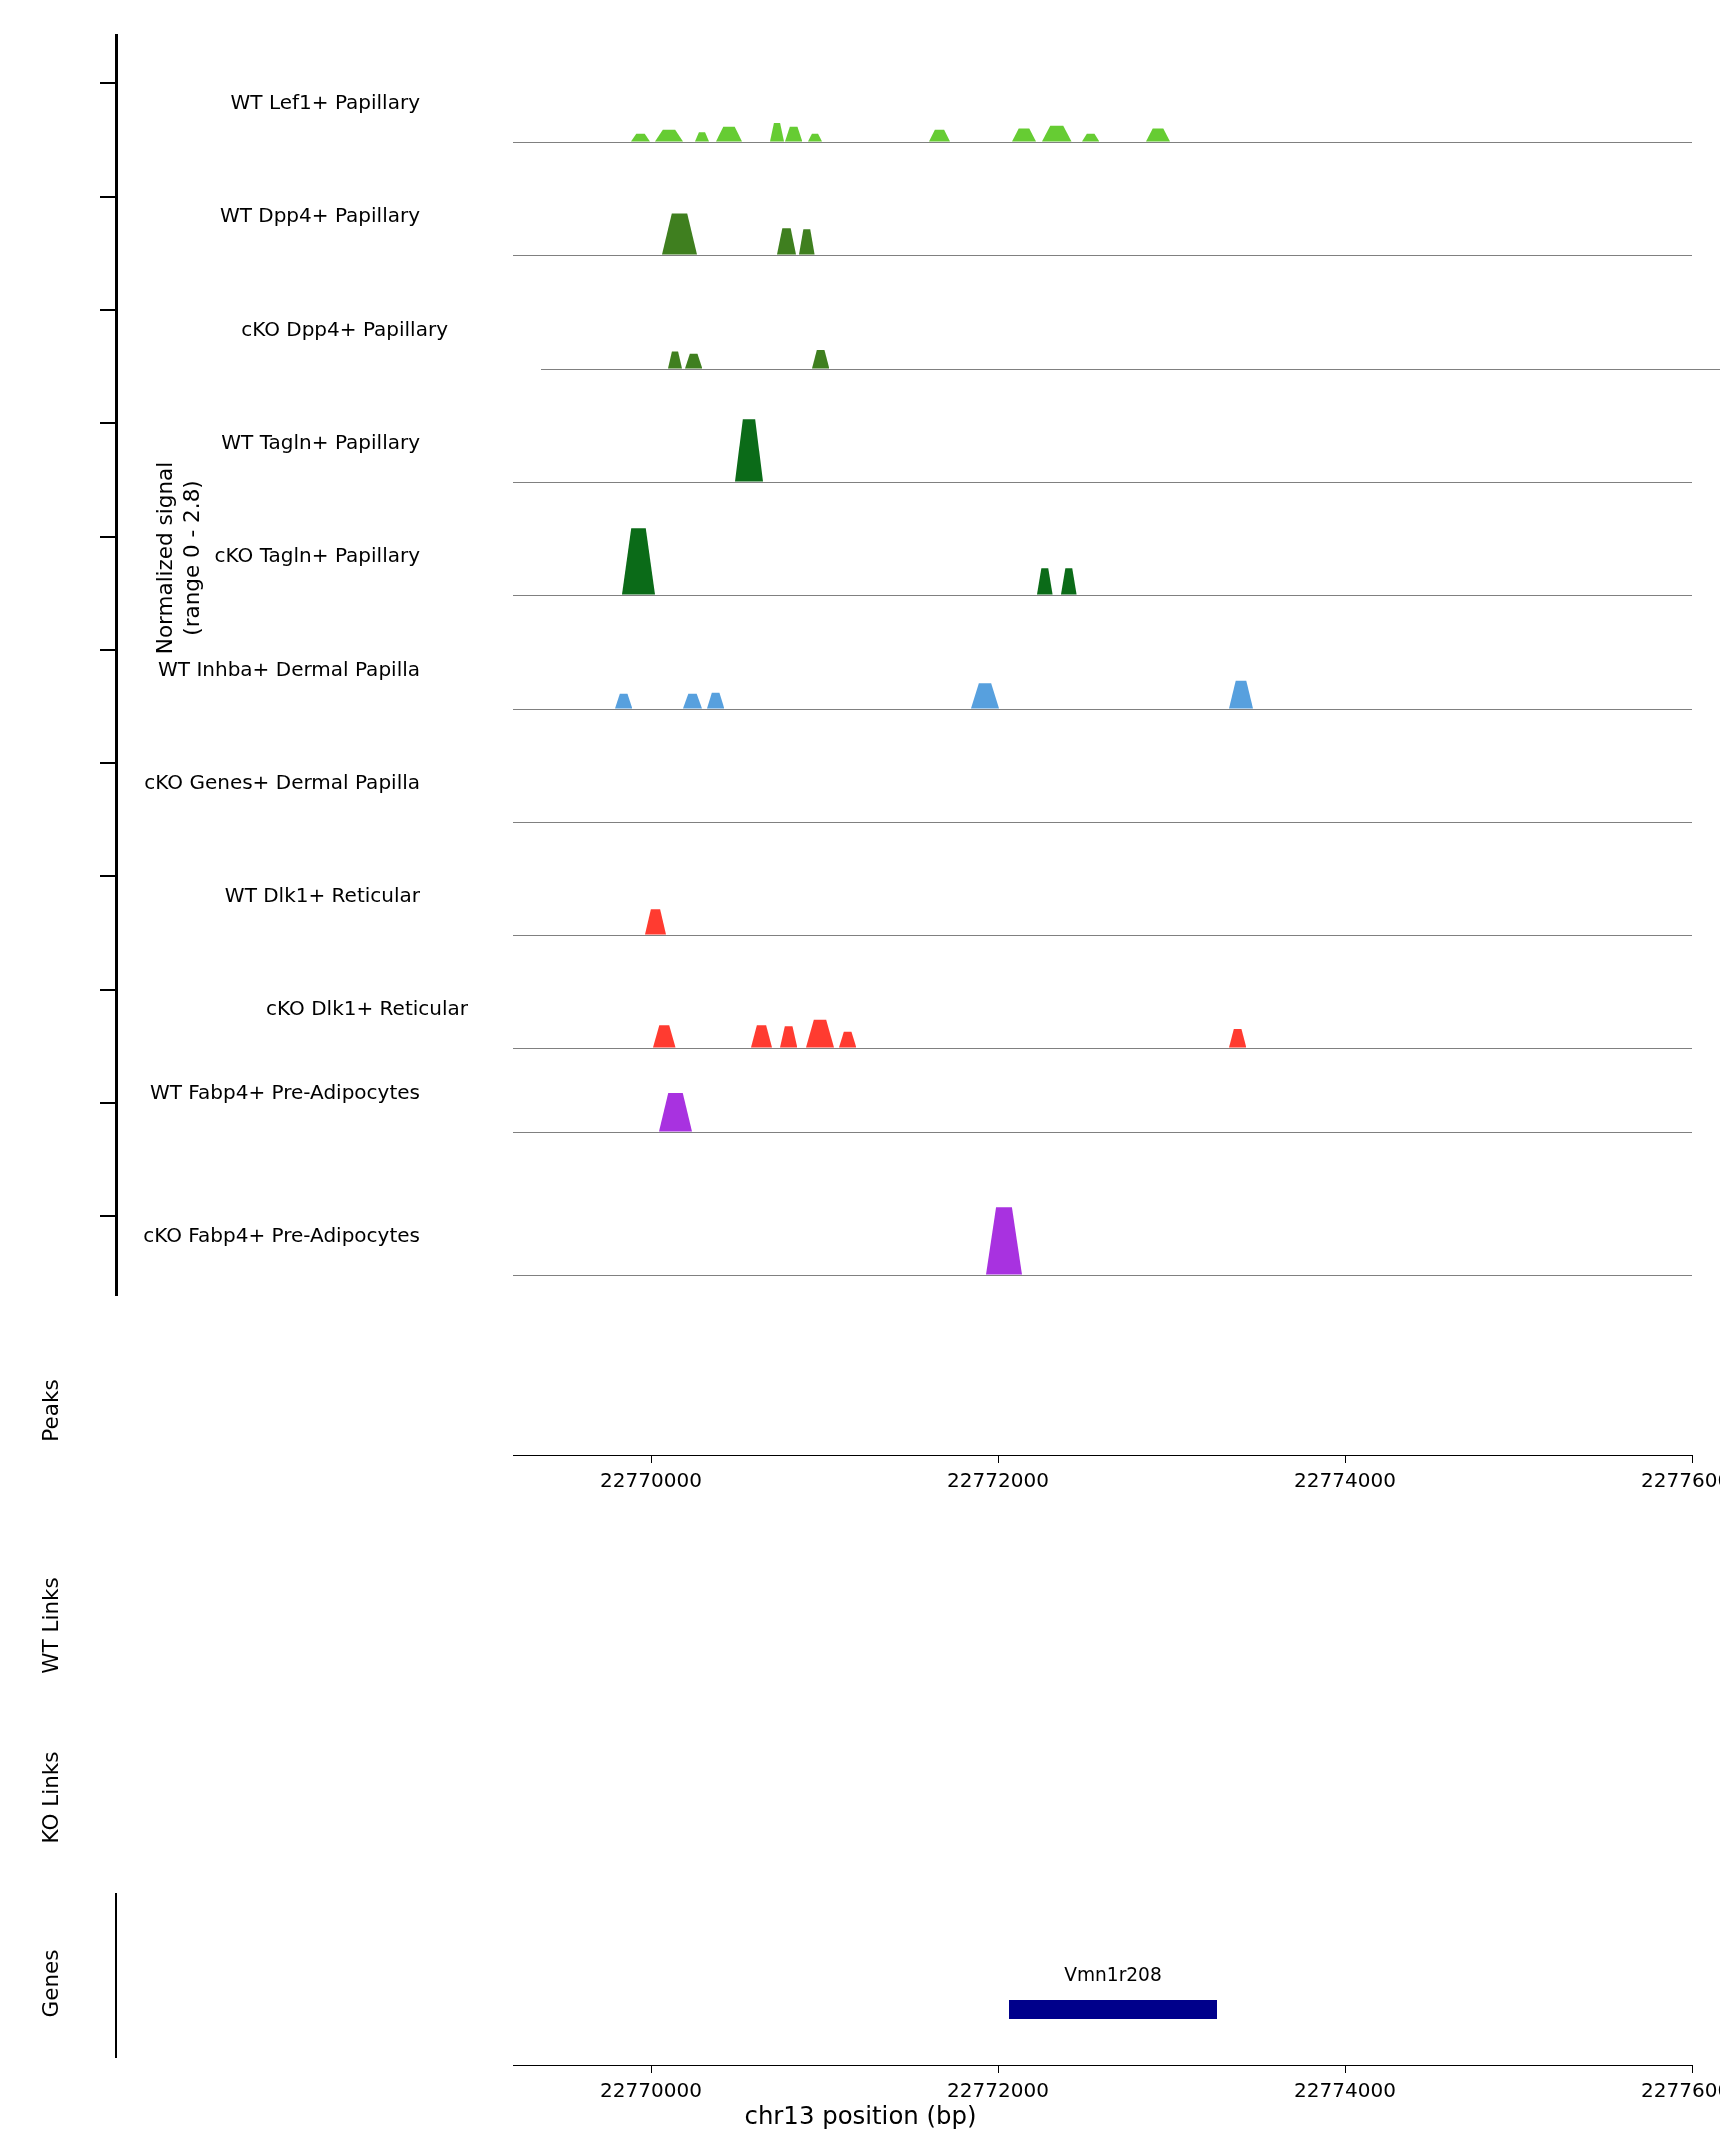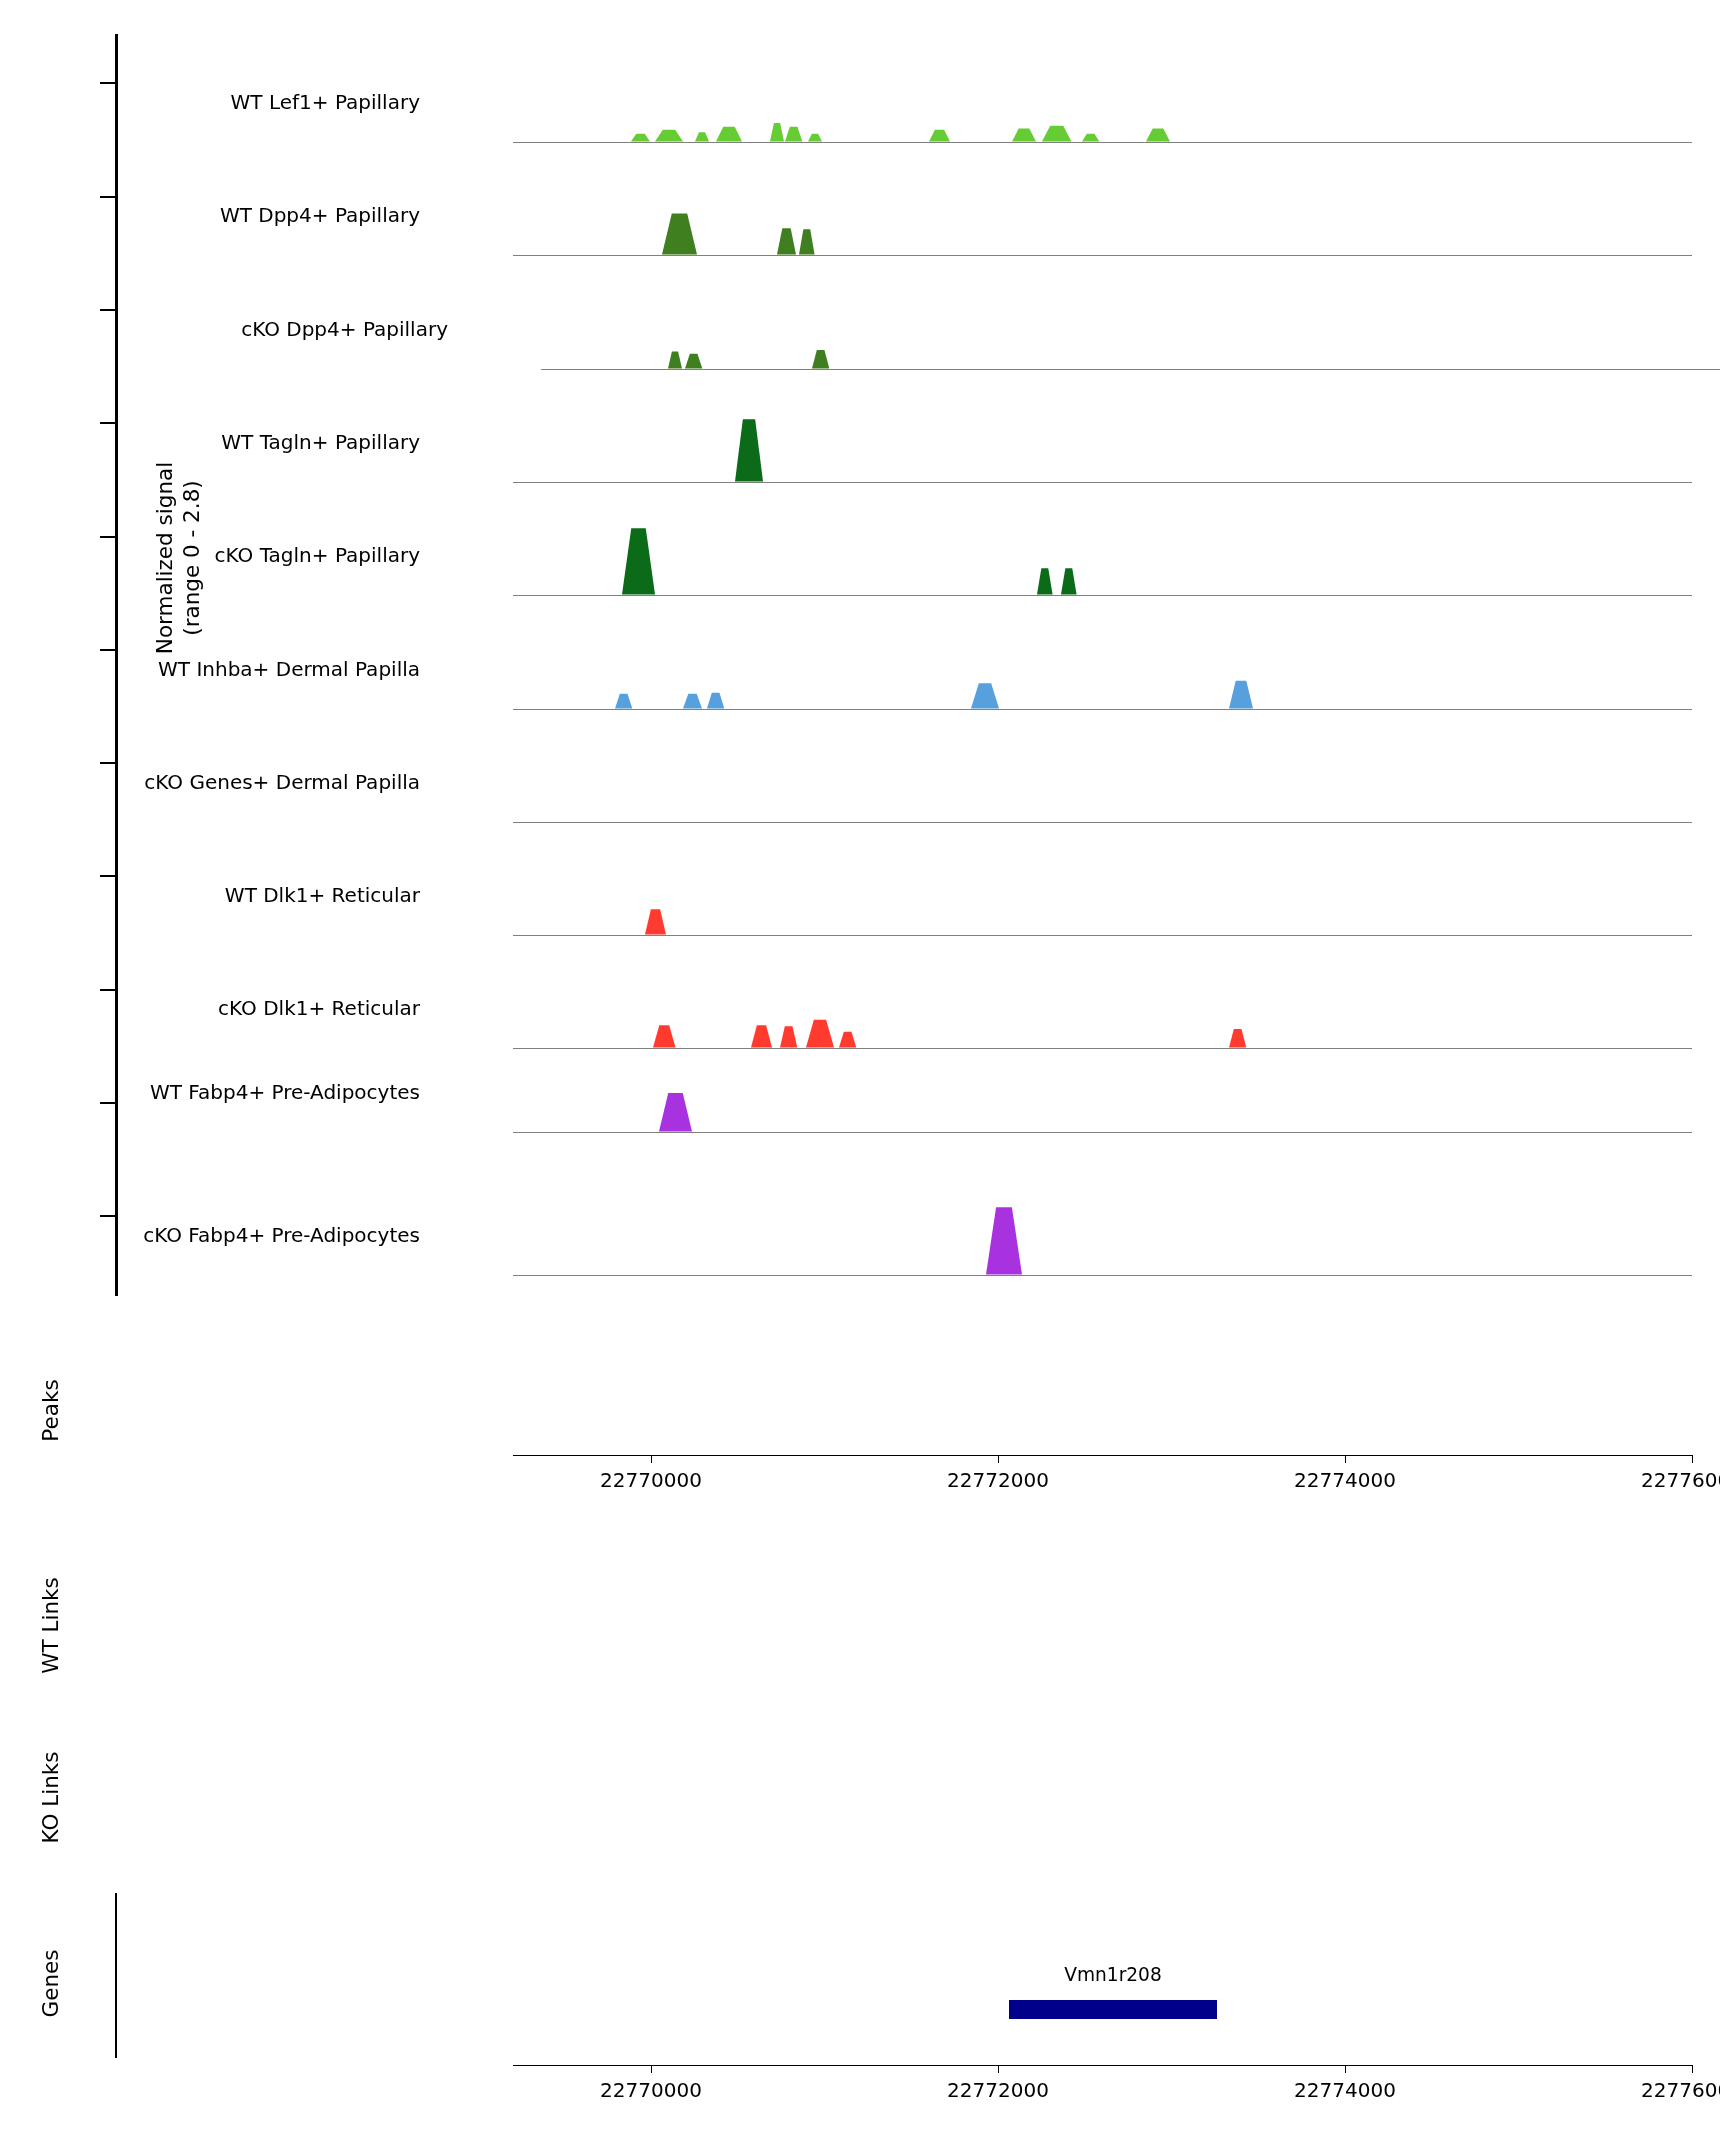--- a/index.html
+++ b/index.html
@@ -214,21 +214,21 @@
           <div class="baseline" style="top: 92px;"></div>
         </div>
       </div>
       <div class="track" style="top: 843px; height: 93px;">
         <div class="track-label" style="top: 40px;">WT Dlk1+ Reticular</div>
         <div class="track-plot" style="top: 0px; height: 93px;">
           <div class="baseline" style="top: 92px;"></div>
           <div class="peak" style="left: 132px; width: 21px; height: 31px; bottom: 1.4px; background: rgb(255, 59, 48); clip-path: polygon(0% 100%, 28% 18%, 72% 18%, 100% 100%);"></div>
         </div>
       </div>
-      <div class="track" style="top: 956px; height: 93px;">
+      <div class="track" style="top: 956px; height: 93px; padding-left: 48px;">
         <div class="track-label" style="top: 40px;">cKO Dlk1+ Reticular</div>
         <div class="track-plot" style="top: 0px; height: 93px;">
           <div class="baseline" style="top: 92px;"></div>
           <div class="peak" style="left: 140px; width: 22.5px; height: 27.4px; bottom: 1.4px; background: rgb(255, 59, 48); clip-path: polygon(0% 100%, 28% 18%, 72% 18%, 100% 100%);"></div>
           <div class="peak" style="left: 238px; width: 21px; height: 27.4px; bottom: 1.4px; background: rgb(255, 59, 48); clip-path: polygon(0% 100%, 28% 18%, 72% 18%, 100% 100%);"></div>
           <div class="peak" style="left: 267px; width: 17.3px; height: 26px; bottom: 1.4px; background: rgb(255, 59, 48); clip-path: polygon(0% 100%, 28% 18%, 72% 18%, 100% 100%);"></div>
           <div class="peak" style="left: 293px; width: 28px; height: 34px; bottom: 1.4px; background: rgb(255, 59, 48); clip-path: polygon(0% 100%, 28% 18%, 72% 18%, 100% 100%);"></div>
           <div class="peak" style="left: 326px; width: 17.3px; height: 19.4px; bottom: 1.4px; background: rgb(255, 59, 48); clip-path: polygon(0% 100%, 28% 18%, 72% 18%, 100% 100%);"></div>
           <div class="peak" style="left: 716px; width: 17.3px; height: 22.6px; bottom: 1.4px; background: rgb(255, 59, 48); clip-path: polygon(0% 100%, 28% 18%, 72% 18%, 100% 100%);"></div>
         </div>
@@ -278,20 +278,21 @@
       <div class="axis-tick" style="left: 651px; top: 2065px;"></div>
       <div class="axis-tick-label" style="left: 651px; top: 2078px;">22770000</div>
       <div class="axis-tick" style="left: 998px; top: 2065px;"></div>
       <div class="axis-tick-label" style="left: 998px; top: 2078px;">22772000</div>
       <div class="axis-tick" style="left: 1345px; top: 2065px;"></div>
       <div class="axis-tick-label" style="left: 1345px; top: 2078px;">22774000</div>
       <div class="axis-tick" style="left: 1692px; top: 2065px;"></div>
       <div class="axis-tick-label" style="left: 1692px; top: 2078px;">22776000</div>
     </div>
 
+  <div class="axis-title" style="top:2101px;">chr13 position (bp)</div>
 <div class="tick" style="left: 100px; top: 82px; width: 16px;"></div>
     <div class="tick" style="left: 100px; top: 196px; width: 16px;"></div>
     <div class="tick" style="left: 100px; top: 309px; width: 16px;"></div>
     <div class="tick" style="left: 100px; top: 422px; width: 16px;"></div>
     <div class="tick" style="left: 100px; top: 536px; width: 16px;"></div>
     <div class="tick" style="left: 100px; top: 649px; width: 16px;"></div>
     <div class="tick" style="left: 100px; top: 762px; width: 16px;"></div>
     <div class="tick" style="left: 100px; top: 875px; width: 16px;"></div>
     <div class="tick" style="left: 100px; top: 989px; width: 16px;"></div>
     <div class="tick" style="left: 100px; top: 1102px; width: 16px;"></div>

